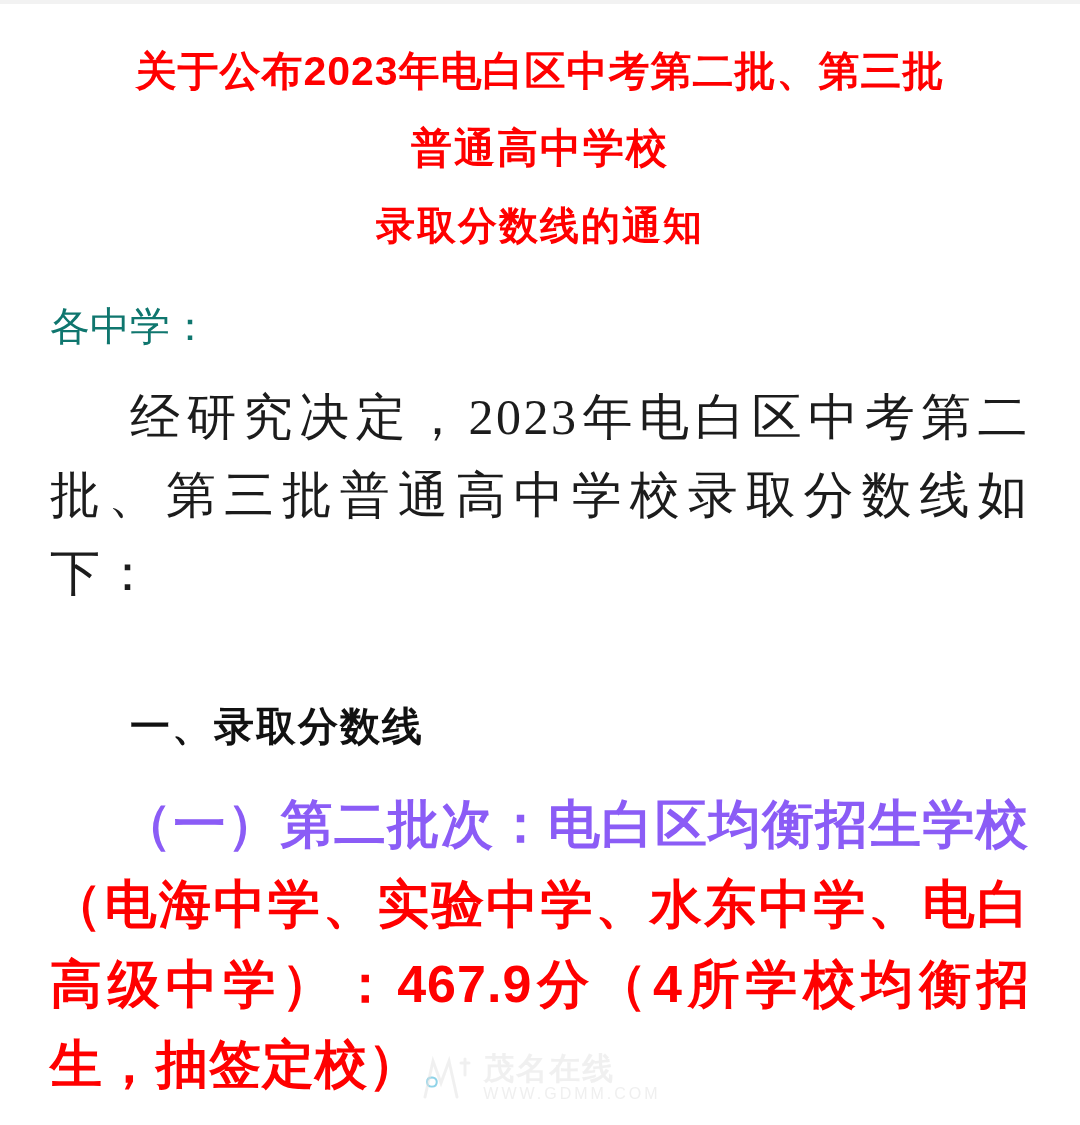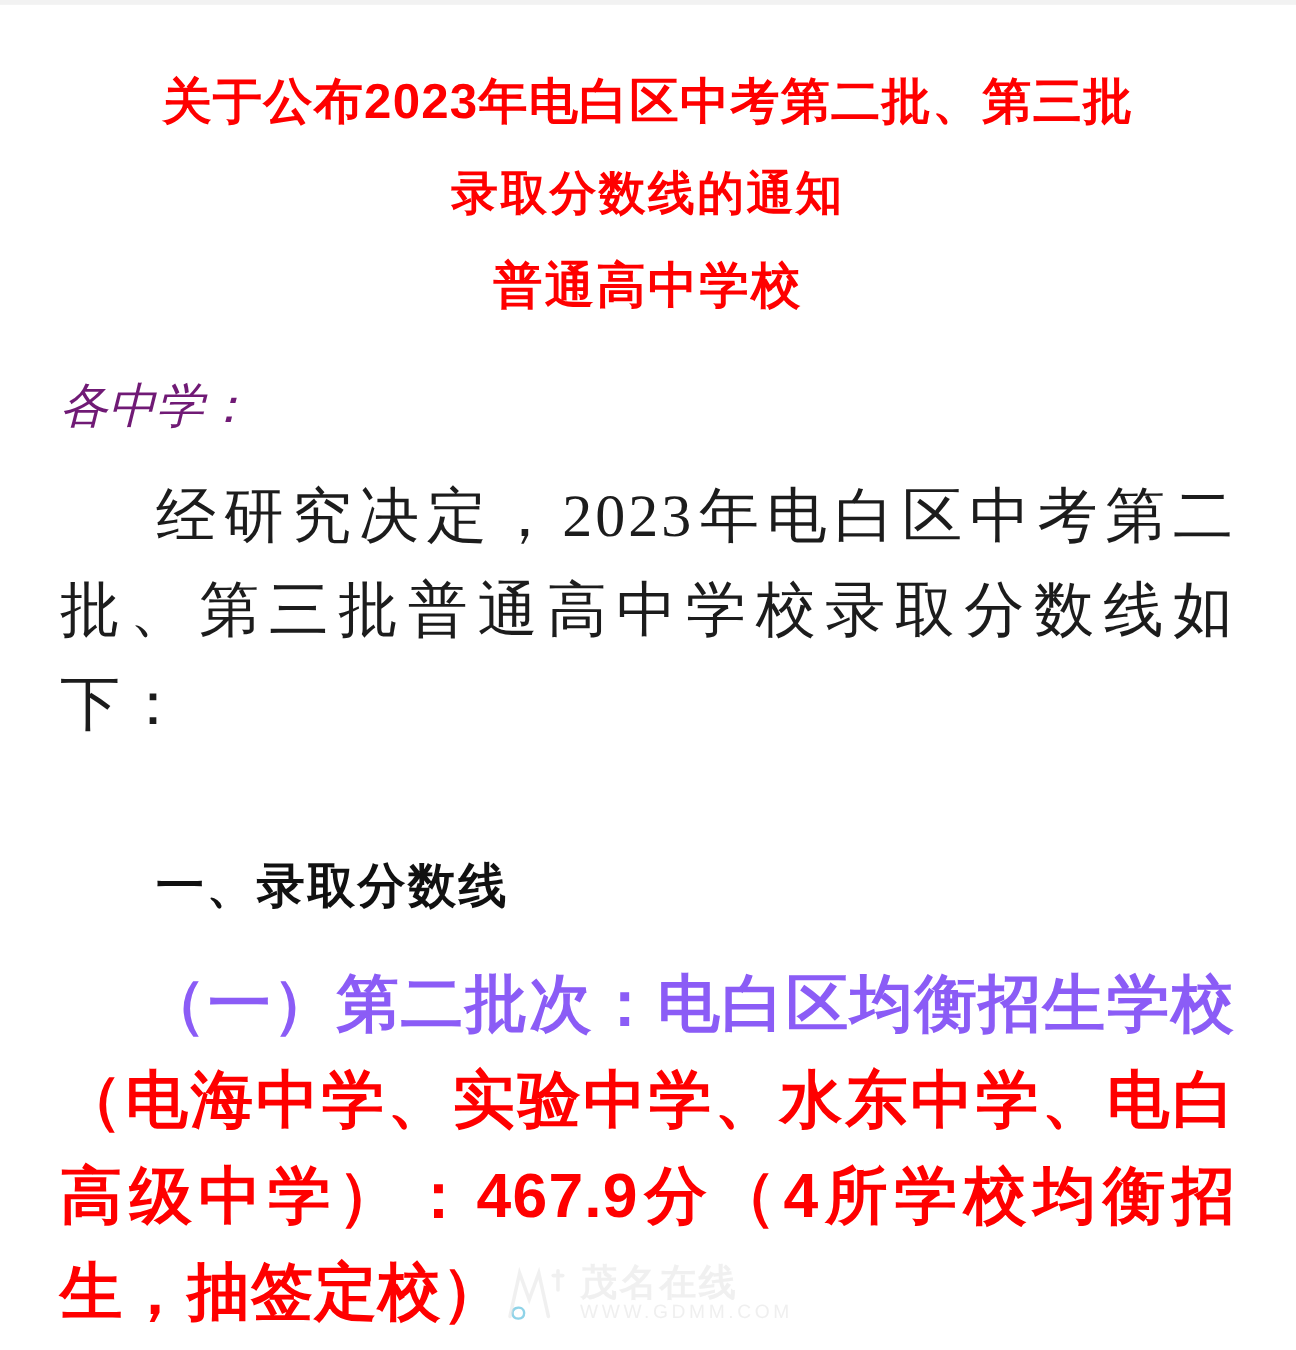--- a/index.html
+++ b/index.html
@@ -23,21 +23,21 @@
   .top-rule {
     position: absolute;
     top: 0;
     left: 0;
     width: 1080px;
     height: 4px;
     background: #f2f2f2;
   }
   .doc {
     position: absolute;
-    top: 20px;
+    top: 7px;
     left: 0;
     width: 1080px;
     padding: 0 50px;
     box-sizing: border-box;
   }
   .title-block {
     margin-top: 26px;
     text-align: center;
   }
   .title-line {
@@ -52,23 +52,22 @@
     letter-spacing: 2px;
   }
   .title-line.l3 {
     font-size: 39px;
     letter-spacing: 2px;
   }
   .salutation {
     margin-top: 34px;
     font-size: 40px;
     line-height: 56px;
-    color: #701a75;
+    color: #0f766e;
     letter-spacing: 0px;
-    font-style: italic;
   }
   .body-para {
     margin-top: 24px;
     font-size: 50px;
     line-height: 78px;
     color: #1c1c1c;
     text-align: justify;
     text-indent: 80px;
     letter-spacing: 2.5px;
     font-family: Liberation Serif, serif;
@@ -144,22 +143,22 @@
 <body>
 
 <div class="page">
 
   <div class="top-rule"></div>
 
   <div class="doc">
 
     <div class="title-block">
       <div class="title-line l1">关于公布2023年电白区中考第二批、第三批</div>
+      <div class="title-line l2">普通高中学校</div>
       <div class="title-line l3">录取分数线的通知</div>
-      <div class="title-line l2">普通高中学校</div>
     </div>
 
     <div class="salutation">各中学：</div>
 
     <div class="body-para">经研究决定，2023年电白区中考第二批、第三批普通高中学校录取分数线如下：</div>
 
     <div class="section-heading">一、录取分数线</div>
 
     <div class="sub-para">（一）第二批次：电白区均衡招生学校</div>
 

